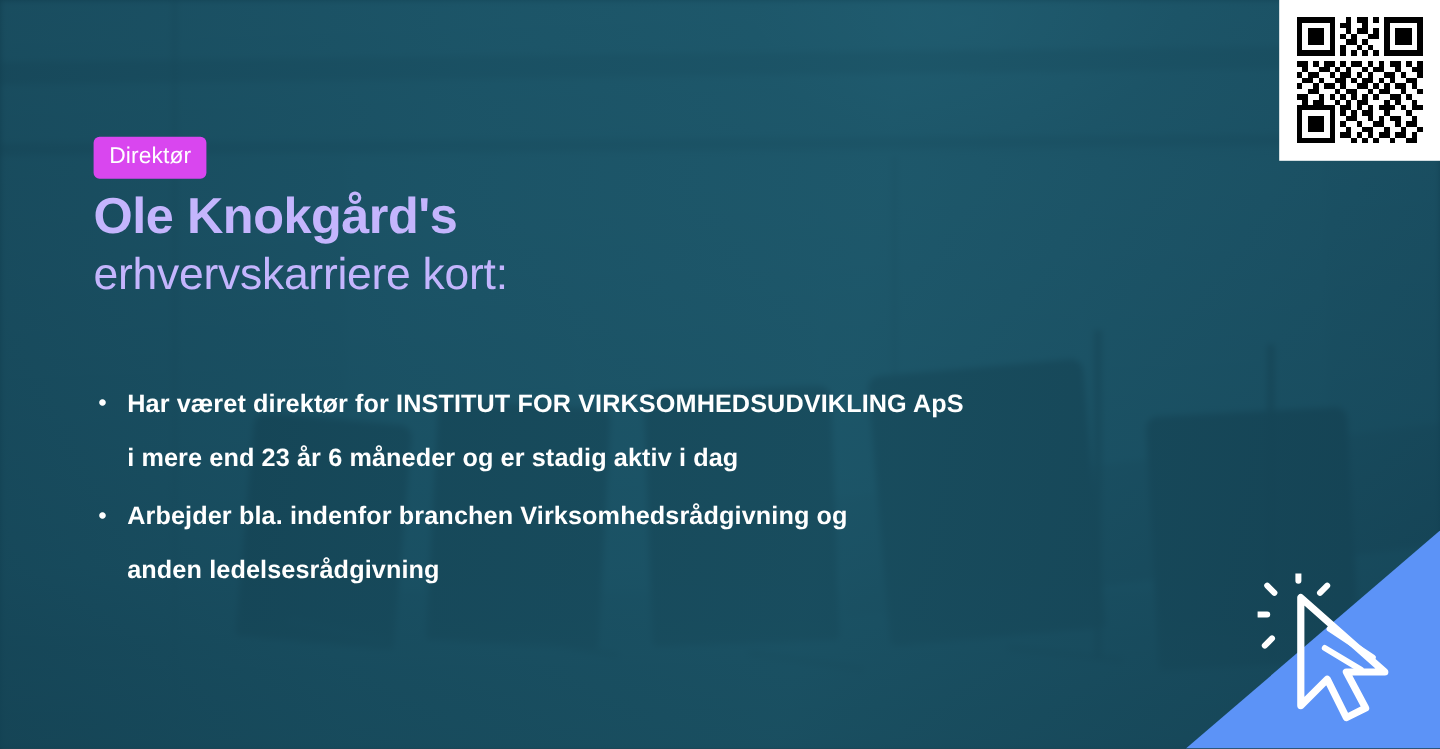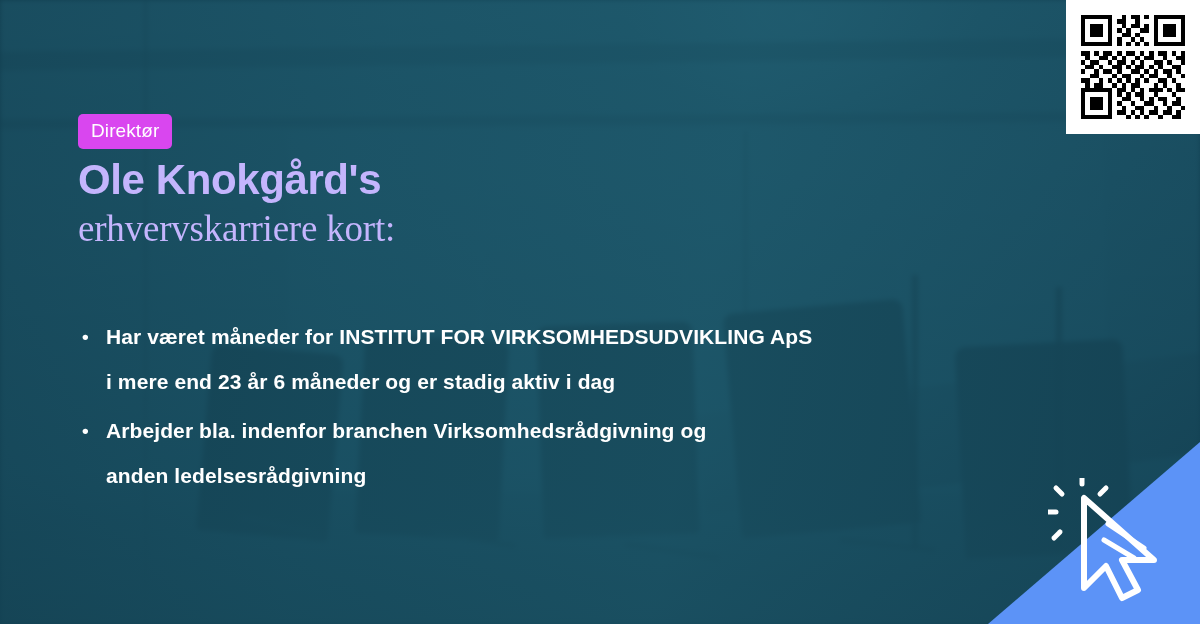--- a/index.html
+++ b/index.html
@@ -139,21 +139,20 @@
     font-weight: bold;
     line-height: 1.07;
     letter-spacing: -0.4px;
   }
   .title .l2 {
     font-size: 37px;
     font-weight: normal;
     line-height: 1.18;
     letter-spacing: -0.2px;
     margin-top: 4px;
-    font-family: Liberation Serif, serif;
   }
 
   .bullets {
     position: absolute;
     left: 80px;
     top: 314px;
     width: 960px;
     color: #ffffff;
   }
   .bullet {
@@ -291,21 +290,21 @@
 
     <div class="badge">Direktør</div>
 
     <div class="title">
       <div class="l1">Ole Knokgård's</div>
       <div class="l2">erhvervskarriere kort:</div>
     </div>
 
     <div class="bullets">
       <div class="bullet">
-        <span>Har været måneder for INSTITUT FOR VIRKSOMHEDSUDVIKLING ApS</span>
+        <span>Har været direktør for INSTITUT FOR VIRKSOMHEDSUDVIKLING ApS</span>
         <span class="cont">i mere end 23 år 6 måneder og er stadig aktiv i dag</span>
       </div>
       <div class="bullet">
         <span>Arbejder bla. indenfor branchen Virksomhedsrådgivning og</span>
         <span class="cont">anden ledelsesrådgivning</span>
       </div>
     </div>
 
 
     <div class="qr-panel">

